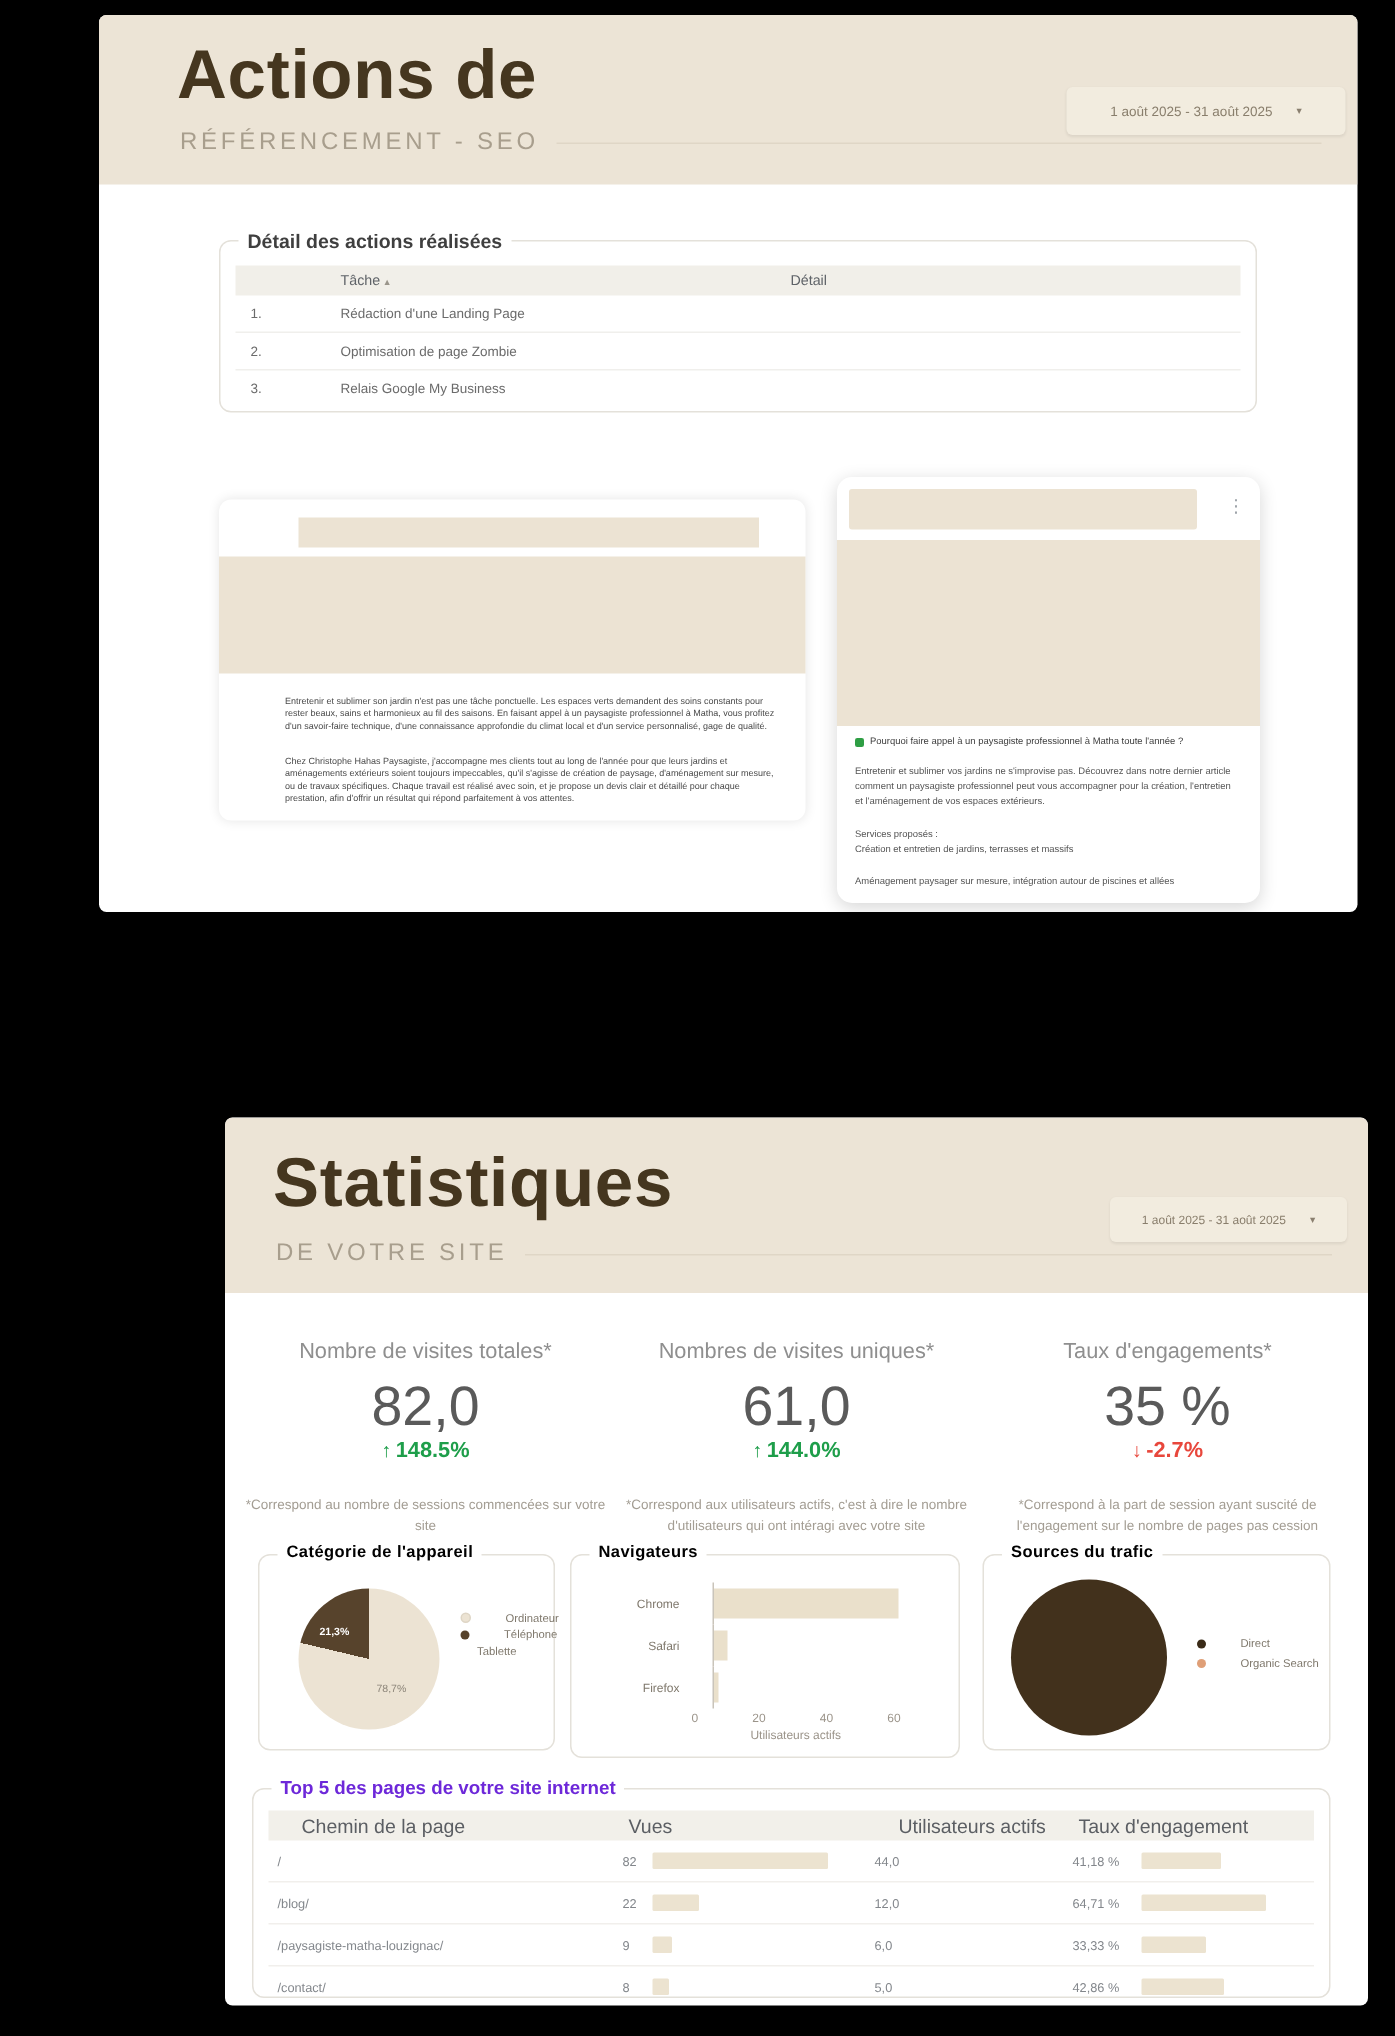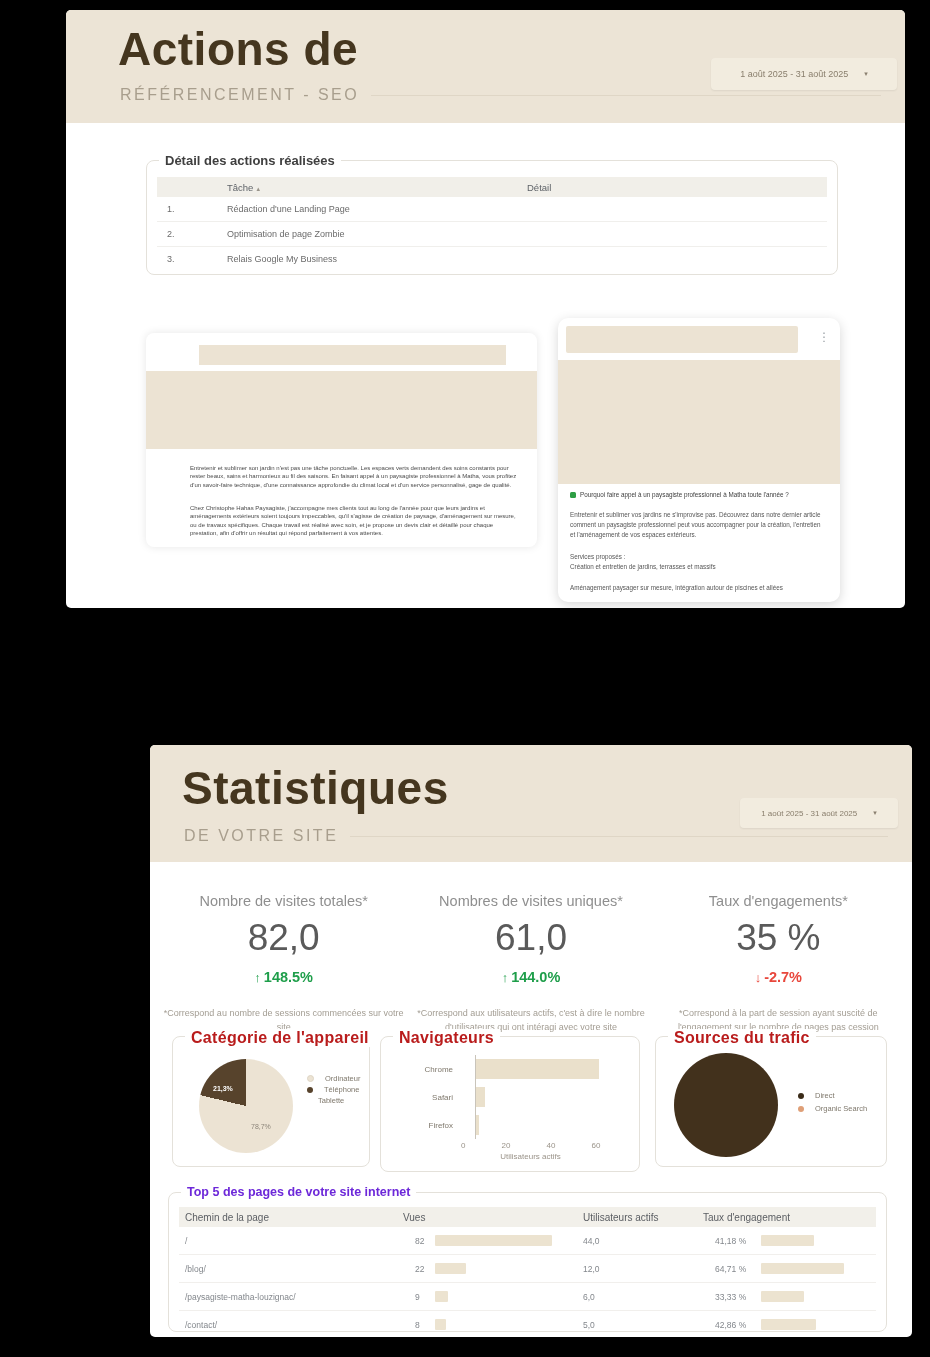--- a/index.html
+++ b/index.html
@@ -66,38 +66,38 @@
   .s-p1{top:192px;}
   .s-svc-label{top:234px;}
   .s-svc1{top:244px;}
   .s-svc2{top:265px;}
 
   
   .kpis{position:absolute;left:10px;right:10px;top:148px;display:flex;}
   .kpi{flex:1;text-align:center;}
   .kpi .lbl{font-size:14.5px;color:#8f8f8f;}
   .kpi .val{font-size:37px;color:#5a5a5a;margin-top:8px;}
-  .kpi .delta{margin-top:10px;font-size:14.5px;font-weight:bold;}
+  .kpi .delta{font-size:14.5px;font-weight:bold;}
   .delta.up{color:#1e9e4a;}
   .delta.down{color:#e8473c;}
   .delta .arrow{font-size:13px;margin-right:3px;}
   .kpi .foot{margin:22px auto 0;max-width:295px;font-size:9px;line-height:1.55;color:#a39d93;}
 
   .device-card{left:22px;top:291px;width:196px;height:129px;}
   .browsers-card{left:230px;top:291px;width:258px;height:134px;}
   .sources-card{left:505px;top:291px;width:230px;height:129px;}
-  .chart-legend-title{font-size:16px;color:#b91c1c;letter-spacing:.3px;}
+  .chart-legend-title{font-size:11px;color:#000000;letter-spacing:.3px;}
 
   .pie-device{position:absolute;left:26px;top:22px;width:94px;height:94px;border-radius:50%;
     background:conic-gradient(#ece3d3 0deg 283.3deg,#57432c 283.3deg 360deg);cursor:pointer;}
   .pie-lbl{position:absolute;font-size:7px;}
   .pie-lbl.small{left:14px;top:26px;color:#fff;font-weight:bold;}
   .pie-lbl.big{left:52px;top:64px;color:#8d867a;}
   .dlegend{position:absolute;left:134px;top:36px;font-size:7.5px;color:#7f786c;line-height:11px;}
-  .litem{display:flex;align-items:center;gap:11px;}
+  .litem{display:flex;align-items:center;gap:23px;}
   .dot{width:6px;height:6px;border-radius:50%;flex:none;}
   .dot.beige{background:#ece3d3;border:1px solid #ded5c5;width:5px;height:5px;}
   .dot.brown{background:#57432c;}
   .litem.nodot{padding-left:11px;}
 
   .brows{position:absolute;left:14px;top:18px;}
   .brow{display:flex;align-items:center;height:28px;}
   .blabel{width:58px;text-align:right;padding-right:22px;font-size:8px;color:#7f786c;}
   .btrack{position:relative;width:139px;height:28px;border-left:1px solid #c9c4ba;}
   .bbar{position:absolute;left:0;top:4px;height:20px;background:#eae0cb;cursor:pointer;}
@@ -111,21 +111,21 @@
 
   .pie-sources{position:absolute;left:18px;top:16px;width:104px;height:104px;border-radius:50%;background:#42311c;cursor:pointer;}
   .slegend{position:absolute;left:142px;top:52px;font-size:7.5px;color:#7f786c;line-height:13px;}
   .dot.dark{background:#3a2b18;}
   .dot.orange{background:#df9f77;}
 
   .top-card{left:18px;top:447px;width:717px;height:138px;}
   .top-card>.legend{font-size:12.5px;color:#6d28d9;}
   .ttable{position:absolute;left:10px;right:10px;top:14px;}
   .trow{display:grid;grid-template-columns:218px 180px 120px 1fr;align-items:center;}
-  .thead{height:20px;background:#f2f0ea;font-size:10px;color:#5b5e63;}
+  .thead{height:20px;background:#f2f0ea;font-size:13px;color:#5b5e63;padding-left:16px;}
   .trow>*{padding-left:6px;}
   .tbody{height:27px;border-bottom:1px solid #f1efec;font-size:8.5px;color:#83878c;}
   .tbody:last-child{border-bottom:none;}
   .cellbar{display:flex;align-items:center;margin-left:12px;}
   .vnum{width:20px;flex:none;}
   .tnum{width:46px;flex:none;}
   .vtrack{width:117px;flex:none;}
   .ttrack{width:128px;flex:none;}
   .hbar{height:11px;background:#ece3d0;border-radius:1px;cursor:pointer;}
 </style>

